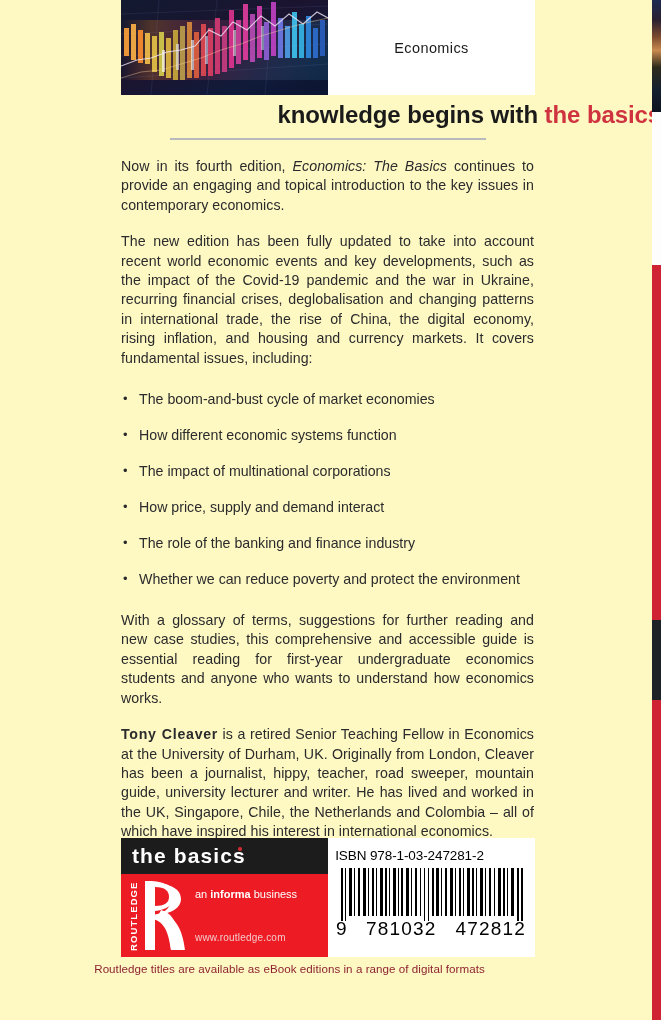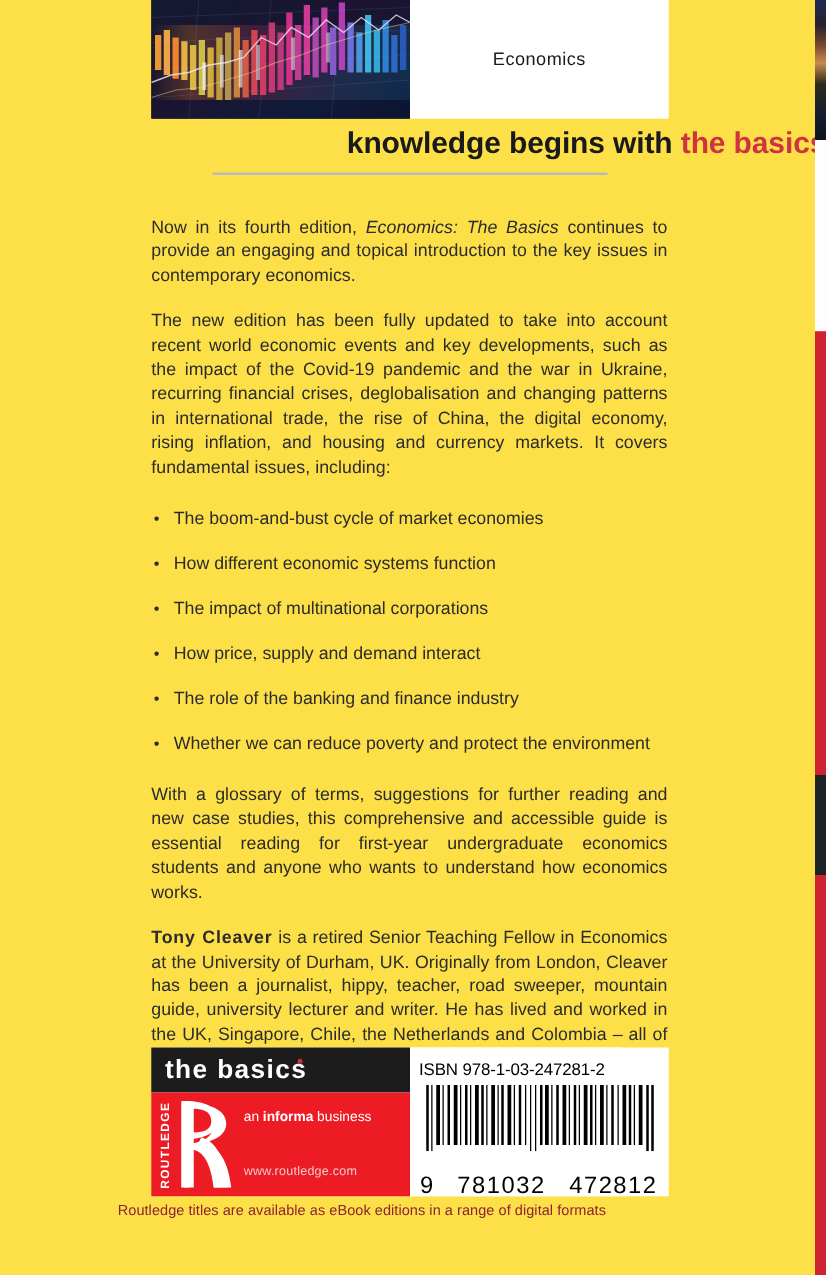--- a/index.html
+++ b/index.html
@@ -12,21 +12,21 @@
     height: 1020px;
     font-family: "Liberation Sans", sans-serif;
     -webkit-font-smoothing: antialiased;
   }
 
   
   .cover {
     position: relative;
     width: 661px;
     height: 1020px;
-    background: #fde047;
+    background: #fef9c3;
     overflow: hidden;
   }
 
   
   .spine-sliver {
     position: absolute;
     top: 0;
     right: 0;
     width: 9px;
     height: 1020px;
@@ -98,21 +98,21 @@
 
   
   .body-col {
     position: absolute;
     left: 121px;
     top: 157px;
     width: 413px;
     color: #2b2b2d;
   }
   p.para {
-    margin: 16px 0 17px 0;
+    margin: 0 0 17px 0;
     font-size: 14.2px;
     line-height: 19.4px;
     text-align: justify;
     text-justify: inter-word;
     letter-spacing: .05px;
   }
   p.para:last-child { margin-bottom: 0; }
   .ital { font-style: italic; }
 
   ul.features {
@@ -255,21 +255,21 @@
     width: 192px;
     font-size: 19px;
     letter-spacing: .4px;
     color: #000;
     display: flex;
     justify-content: space-between;
     align-items: baseline;
   }
   .ean-digits .g1 { margin-left: 0px; }
   .ean-digits .g2 { letter-spacing: 1.2px; }
-  .ean-digits .g3 { letter-spacing: 1.2px; margin-right: 2px; margin-top: 20px; }
+  .ean-digits .g3 { letter-spacing: 1.2px; margin-right: 2px; }
 
   
   .footer-note {
     position: absolute;
     left: 0;
     top: 962px;
     width: 579px;
     text-align: center;
     font-size: 11.6px;
     color: #8e2230;

